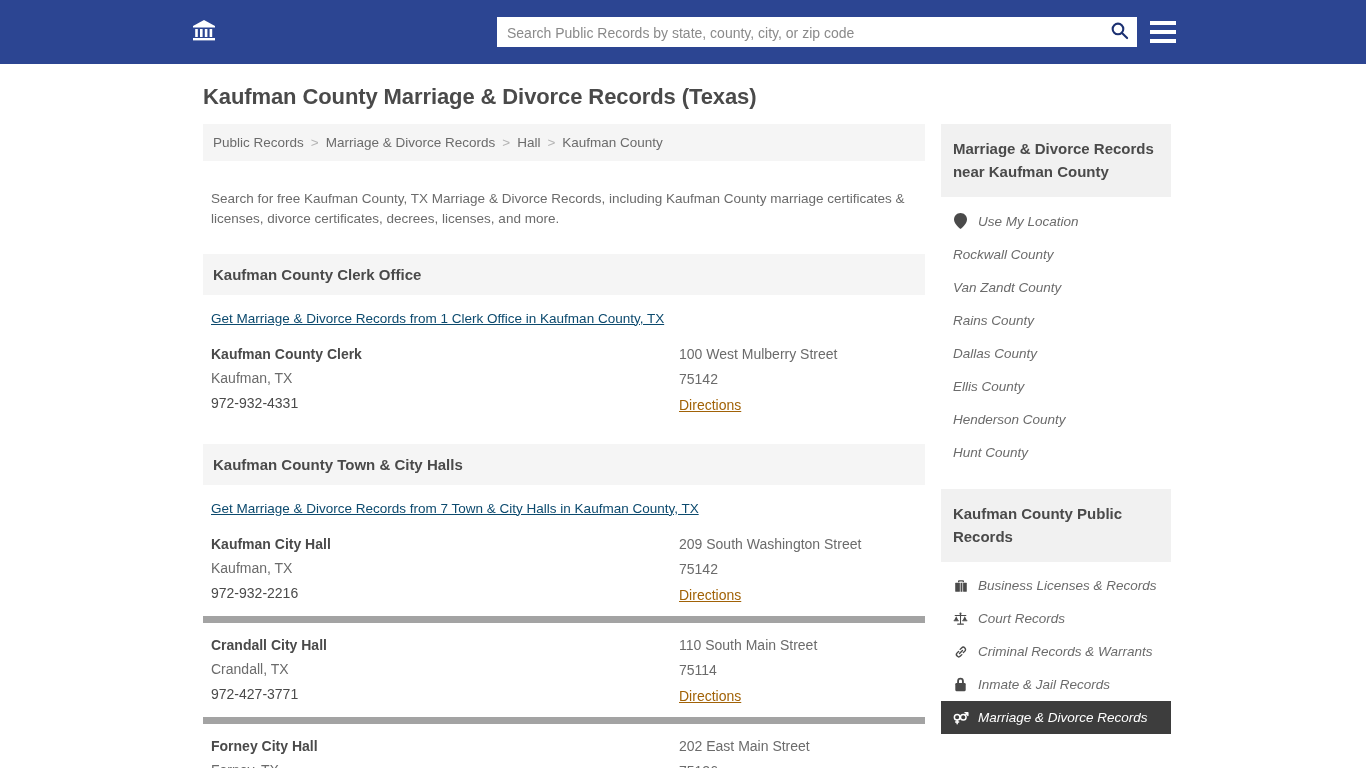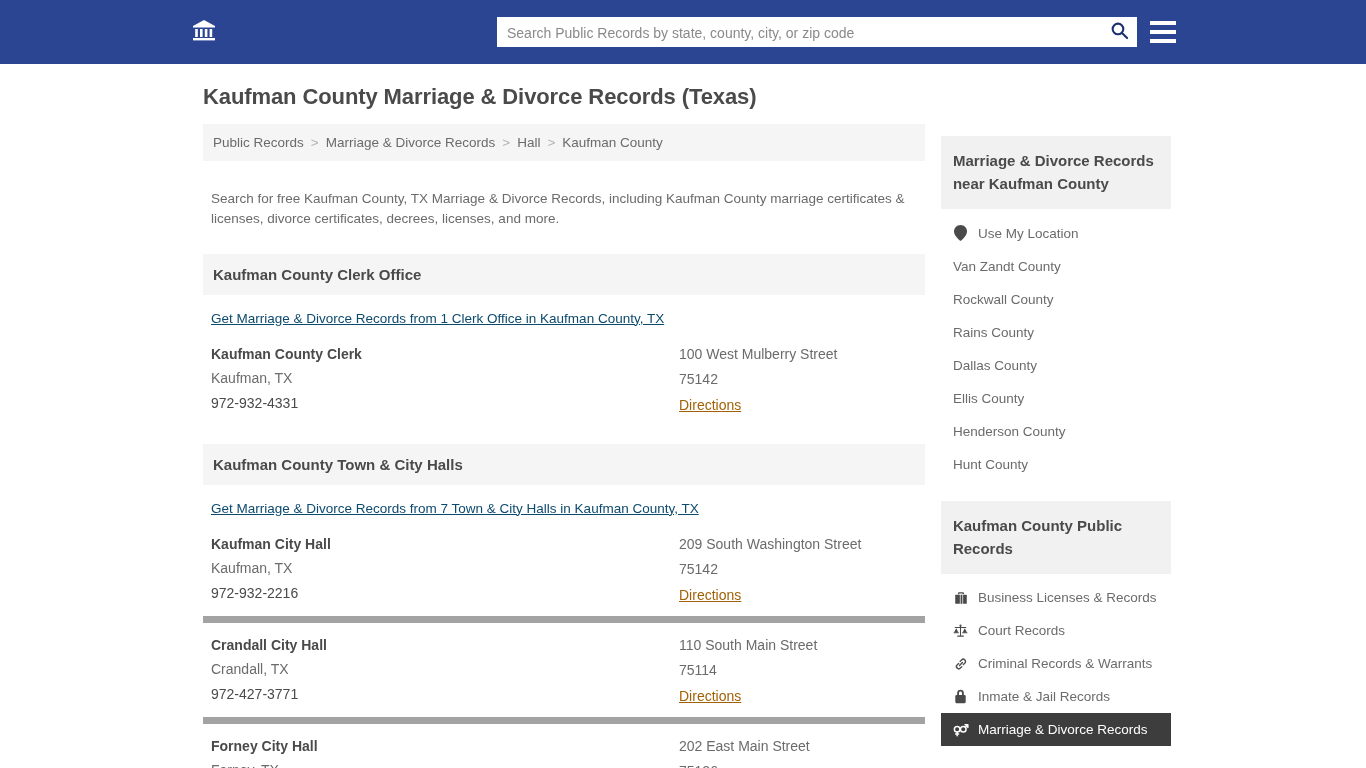--- a/index.html
+++ b/index.html
@@ -98,21 +98,21 @@
   .page-title {
     font-size: 22px;
     font-weight: bold;
     color: #4a4a4a;
     margin: 0 0 14px 8px;
     letter-spacing: -0.1px;
   }
 
   .columns { display: flex; gap: 16px; align-items: flex-start; }
   .main-col { width: 728px; margin-left: 8px; }
-  .side-col { width: 232px; margin-top: 12px; }
+  .side-col { width: 232px; }
 
   
   .breadcrumb {
     background: #f5f5f5;
     padding: 11px 10px;
     font-size: 13.5px;
     color: #6b6b6b;
     display: flex;
     flex-wrap: wrap;
     align-items: center;
@@ -182,21 +182,21 @@
 
   
   .side-head {
     background: #f1f1f1;
     padding: 14px 12px;
     font-size: 15px;
     font-weight: bold;
     color: #4a4a4a;
     line-height: 1.5;
   }
-  .side-list { margin: 0; padding: 0; list-style: none; }
+  .side-list { margin: 0; padding: 0; list-style: none; font-style: italic; }
   .side-item {
     display: flex;
     align-items: center;
     gap: 9px;
     padding: 9px 12px;
     font-size: 13.5px;
     color: #6b6b6b;
     cursor: pointer;
   }
   .side-item.first { padding-top: 16px; }
@@ -341,24 +341,24 @@
         <ul class="side-list">
           <li class="side-item first">
             <span class="side-icon">
               <svg width="13" height="16" viewBox="0 0 13 16" fill="#4a4a4a" aria-hidden="true">
                 <path d="M6.5 0C2.9 0 0 2.9 0 6.5C0 11 6.5 16 6.5 16S13 11 13 6.5C13 2.9 10.1 0 6.5 0Z"></path>
               </svg>
             </span>
             <span class="side-label">Use My Location</span>
           </li>
           <li class="side-item">
+            <span class="side-label">Rockwall County</span>
+          </li>
+          <li class="side-item">
             <span class="side-label">Van Zandt County</span>
-          </li>
-          <li class="side-item">
-            <span class="side-label">Rockwall County</span>
           </li>
           <li class="side-item">
             <span class="side-label">Rains County</span>
           </li>
           <li class="side-item">
             <span class="side-label">Dallas County</span>
           </li>
           <li class="side-item">
             <span class="side-label">Ellis County</span>
           </li>

